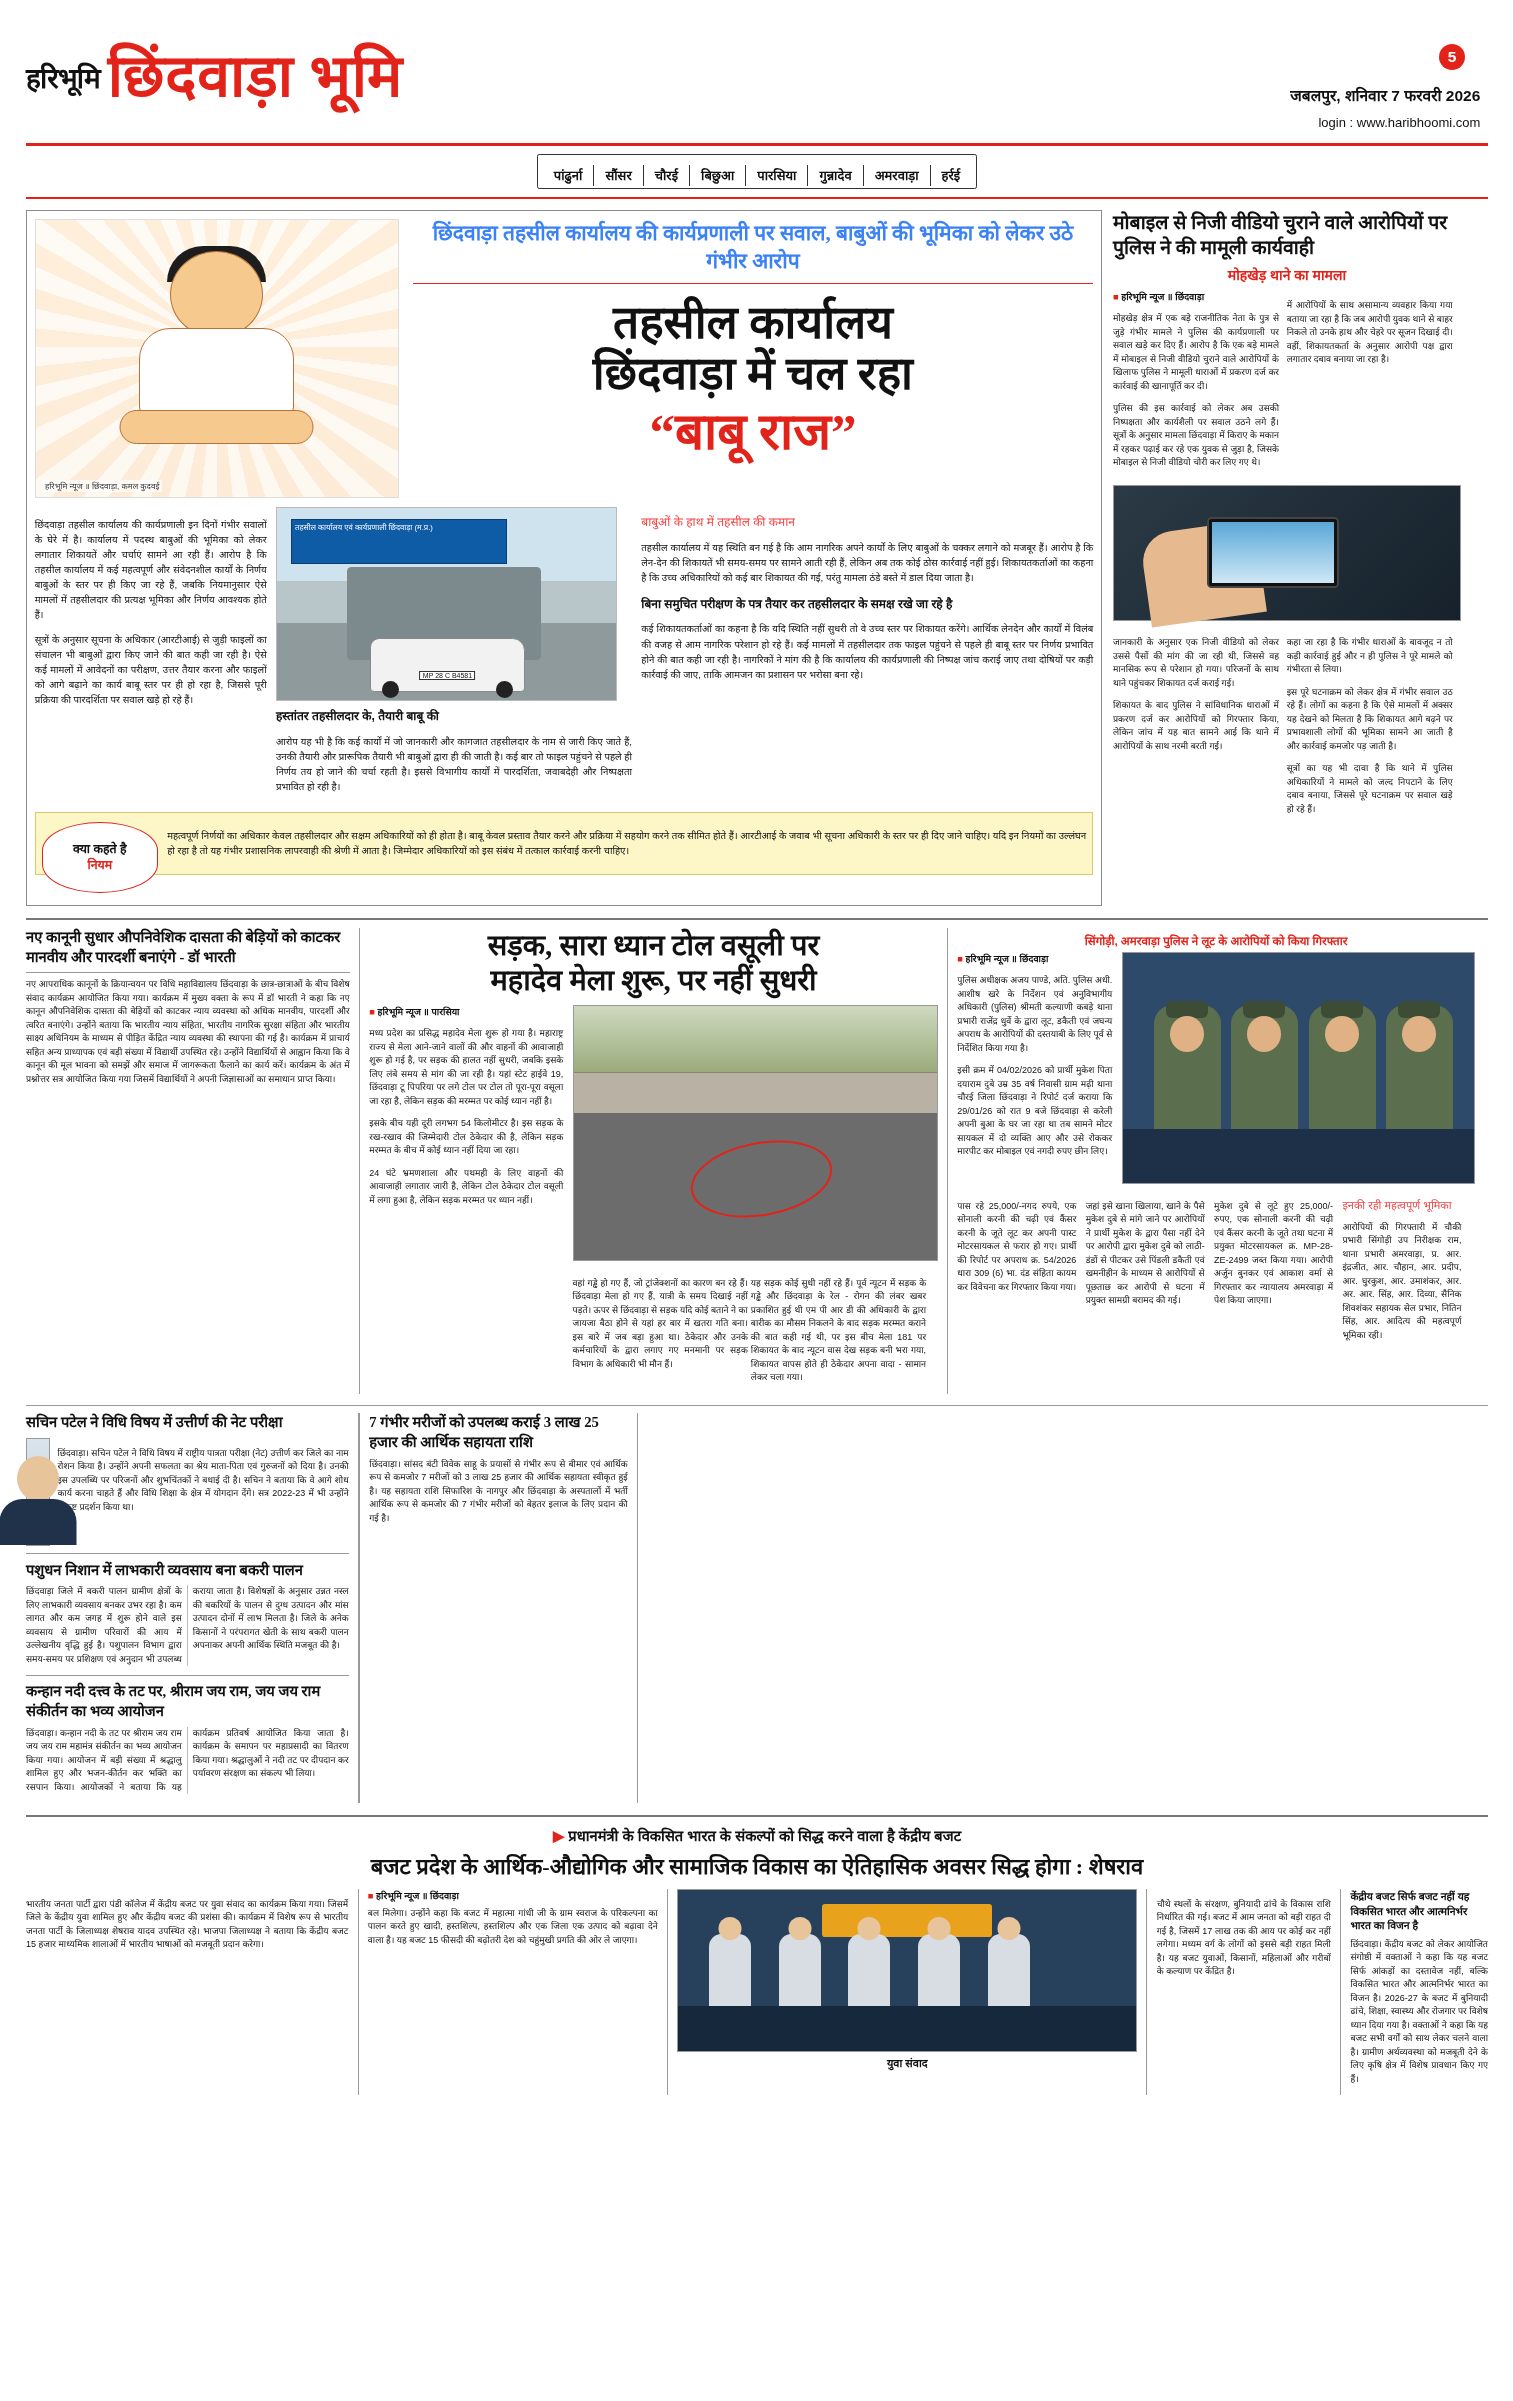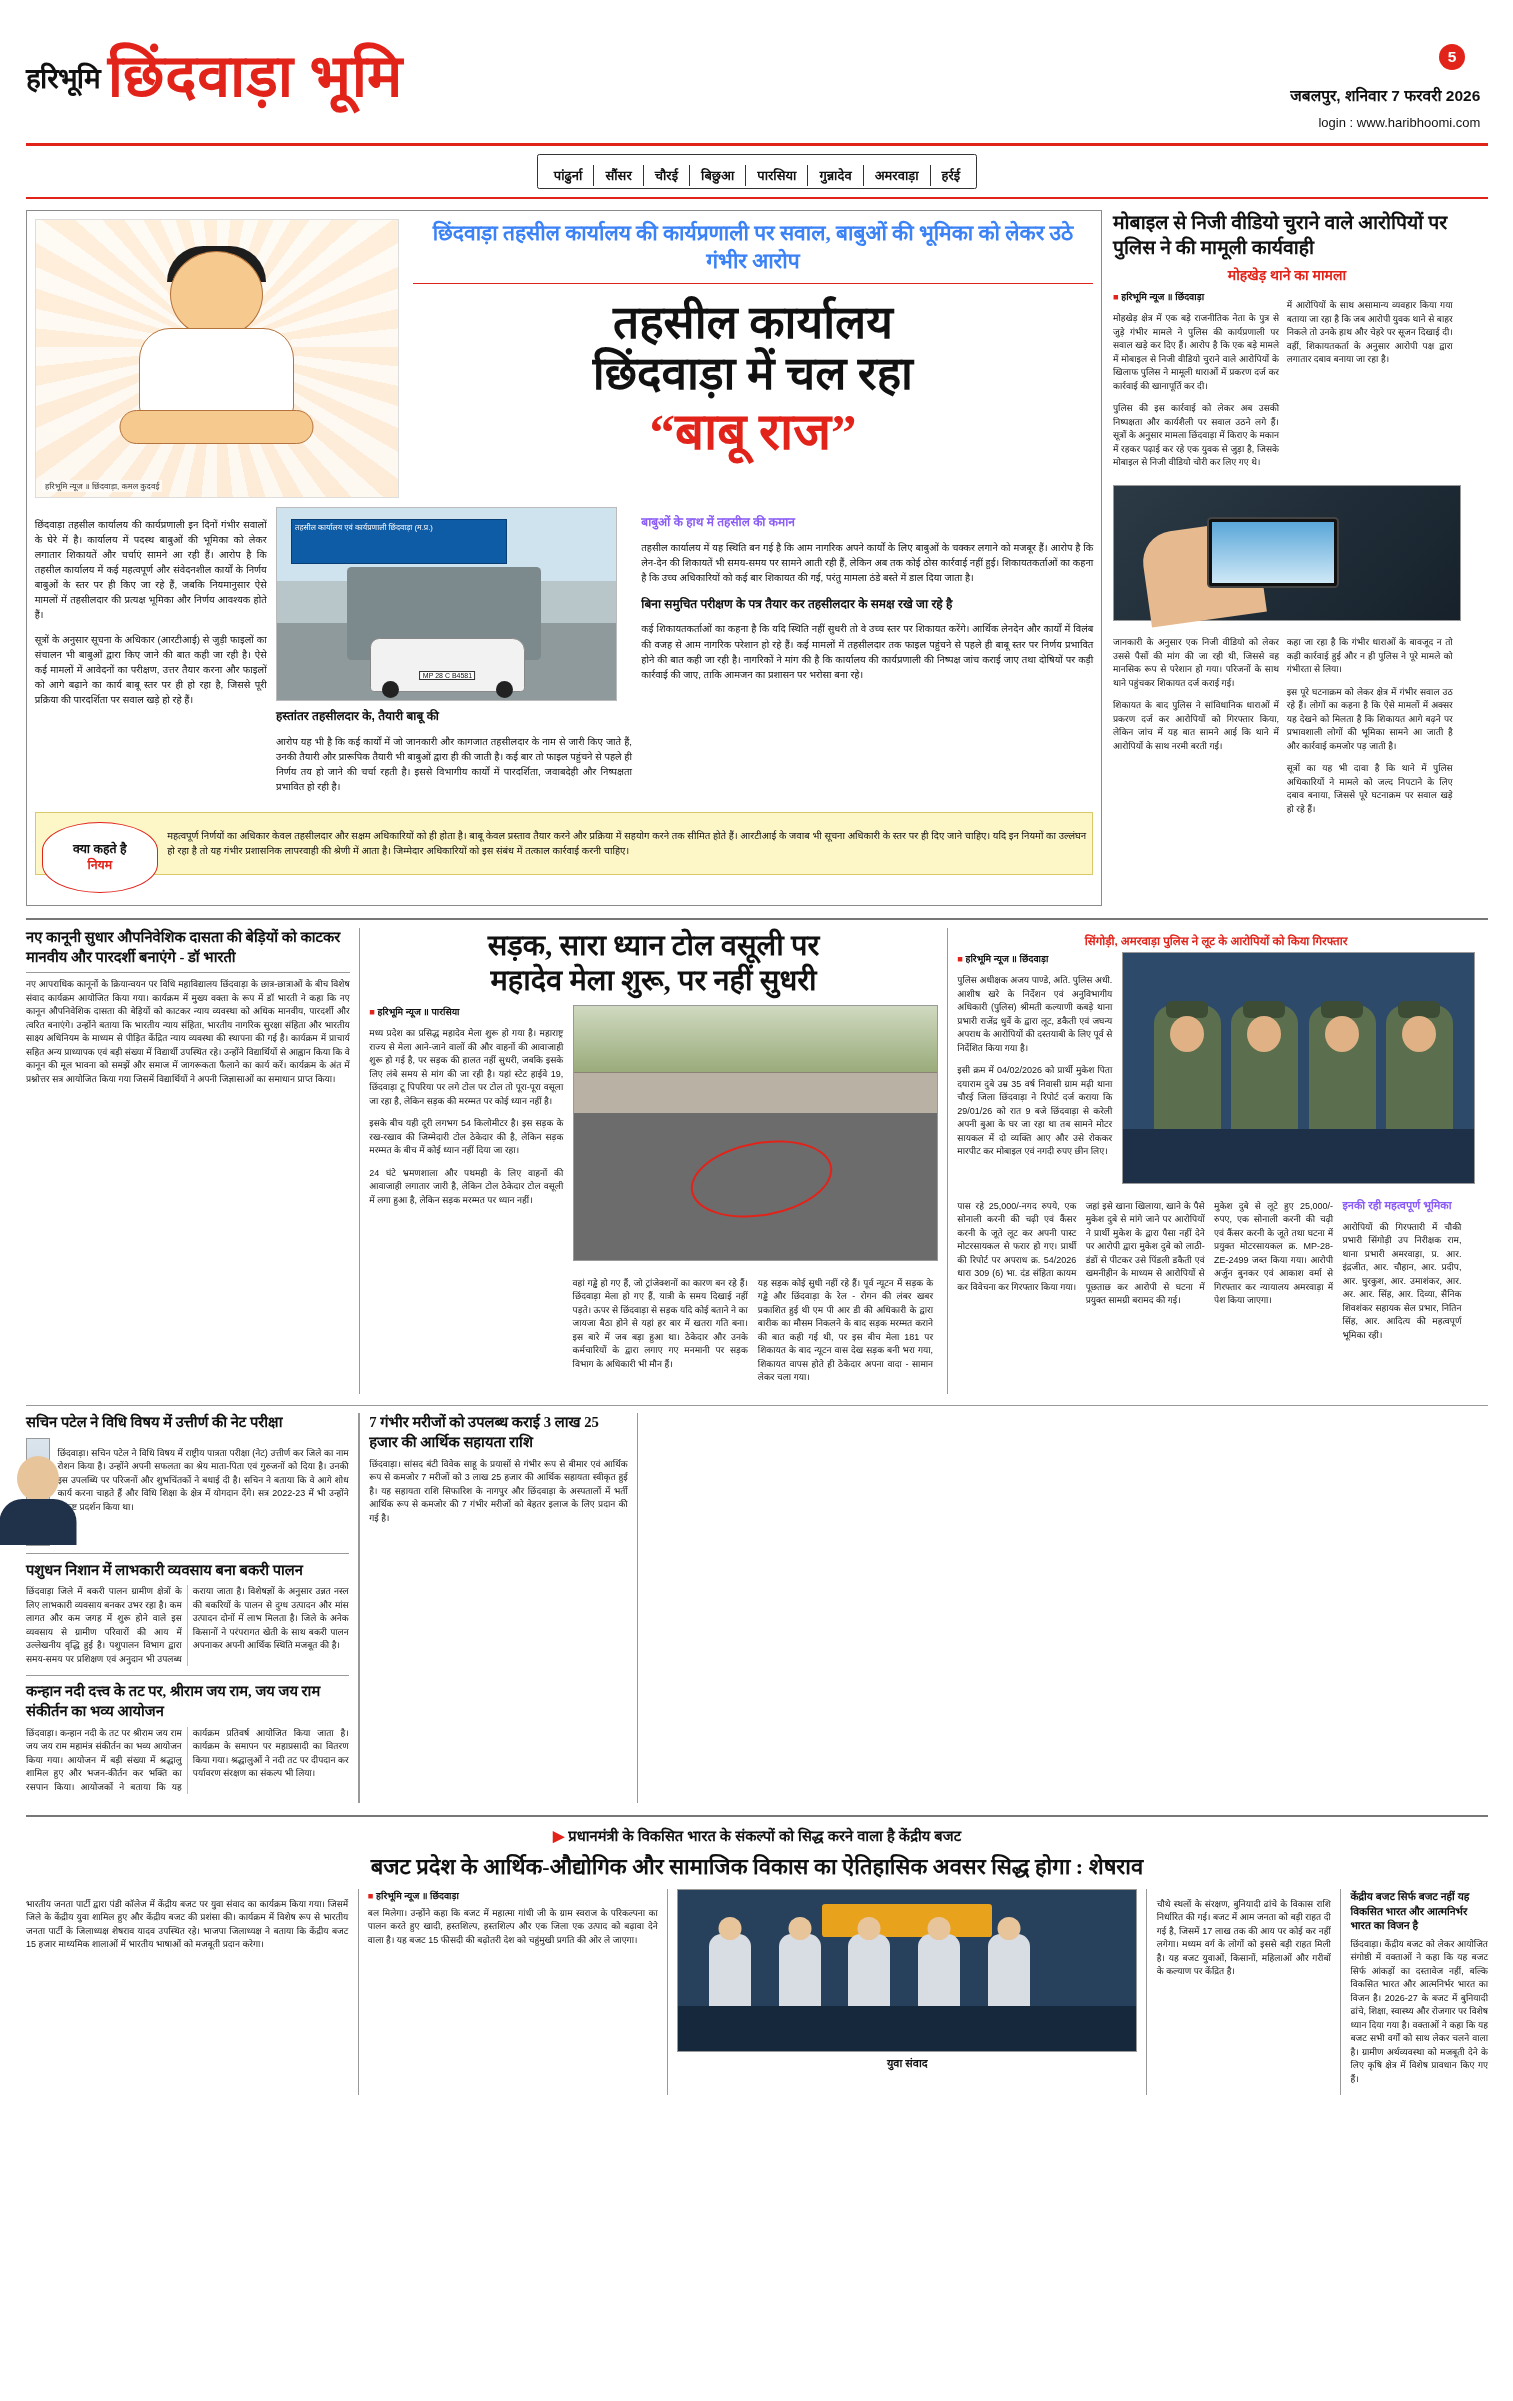--- a/index.html
+++ b/index.html
@@ -101,21 +101,21 @@
     width:341px; height:194px; border:0.8px solid #bbb; position:relative; overflow:hidden;
     background:linear-gradient(#cfe3ef 0 38%, #b9c6c9 38% 60%, #8e9a9c 60% 100%);
   }
   .office-photo .board { position:absolute; left:14px; top:11px; width:216px; height:45px; background:#0e5ba6; border:1.5px solid #083e74; color:#fff; font-size:7.7px; padding:3.1px; line-height:1.25; }
   .office-photo .arch { position:absolute; left:70px; top:59px; width:194px; height:93px; background:#7c8a8d; border-radius:4.6px; }
   .office-photo .car { position:absolute; left:93px; bottom:7.7px; width:155px; height:54px; background:#f2f2f2; border:0.8px solid #888; border-radius:9.3px 12.4px 4.6px 4.6px; }
   .office-photo .car:after { content:""; position:absolute; left:11px; bottom:-6.2px; width:17px; height:17px; border-radius:50%; background:#222; }
   .office-photo .car:before { content:""; position:absolute; right:11px; bottom:-6.2px; width:17px; height:17px; border-radius:50%; background:#222; }
   .plate { position:absolute; left:50%; transform:translateX(-50%); bottom:11px; font-size:7px; background:#fff; border:0.8px solid #333; padding:0 2.3px; }
 
-  .subhead-red { color:#8b5cf6; font-weight:bold; font-size:12px; margin:6.2px 0 3.1px; }
+  .subhead-red { color:#ef4444; font-weight:normal; font-size:12px; margin:6.2px 0 3.1px; }
   .subhead-blk { font-weight:bold; font-size:12px; margin:6.2px 0 3.1px; }
 
   .rules-badge {
     width:116px; height:71px; border:1.5px solid #e2231a; border-radius:50%/40%;
     background:#fff; display:flex; flex-direction:column; align-items:center; justify-content:center;
     font-weight:bold; font-size:12.4px; color:#111; line-height:1.3; text-align:center;
     float:left; margin:3.1px 9.3px 4.6px 0;
   }
   .yellow-box { background:#fdf7c8; border:0.8px solid #d8c96b; padding:6.2px; }
 
@@ -335,21 +335,21 @@
           <p class="tiny">मध्य प्रदेश का प्रसिद्ध महादेव मेला शुरू हो गया है। महाराष्ट्र राज्य से मेला आने-जाने वालों की और वाहनों की आवाजाही शुरू हो गई है, पर सड़क की हालत नहीं सुधरी, जबकि इसके लिए लंबे समय से मांग की जा रही है। यहां स्टेट हाईवे 19, छिंदवाड़ा टू पिपरिया पर लगे टोल पर टोल तो पूरा-पूरा वसूला जा रहा है, लेकिन सड़क की मरम्मत पर कोई ध्यान नहीं है।</p>
           <p class="tiny">इसके बीच यही दूरी लगभग 54 किलोमीटर है। इस सड़क के रख-रखाव की जिम्मेदारी टोल ठेकेदार की है, लेकिन सड़क मरम्मत के बीच में कोई ध्यान नहीं दिया जा रहा।</p>
           <p class="tiny">24 घंटे भ्रमणशाला और पथमही के लिए वाहनों की आवाजाही लगातार जारी है, लेकिन टोल ठेकेदार टोल वसूली में लगा हुआ है, लेकिन सड़क मरम्मत पर ध्यान नहीं।</p>
         </div>
         <div style="flex:1;">
           <div class="road-photo">
             <div class="sky"></div>
             <div class="wall"></div>
             <div class="circle"></div>
           </div>
-          <div style="display:flex; gap:10px; margin-top:6.2px;">
+          <div style="display:flex; gap:3px; margin-top:6.2px;">
             <p class="tiny" style="width:48%;">वहां गड्ढे हो गए हैं, जो ट्रांजेक्शनों का कारण बन रहे हैं। छिंदवाड़ा मेला हो गए हैं, यात्री के समय दिखाई नहीं पड़ते। ऊपर से छिंदवाड़ा से सड़क यदि कोई बताने ने का जायजा बैठा होने से यहां हर बार में खतरा गति बना। इस बारे में जब बड़ा हुआ था। ठेकेदार और उनके कर्मचारियों के द्वारा लगाए गए मनमानी पर सड़क विभाग के अधिकारी भी मौन हैं।</p>
             <p class="tiny" style="width:48%;">यह सड़क कोई सुधी नहीं रहे हैं। पूर्व न्यूटन में सड़क के गड्ढे और छिंदवाड़ा के रेल - रोगन की लंबर खबर प्रकाशित हुई थी एम पी आर डी की अधिकारी के द्वारा बारीक का मौसम निकलने के बाद सड़क मरम्मत कराने की बात कही गई थी, पर इस बीच मेला 181 पर शिकायत के बाद न्यूटन वास देख सड़क बनी भरा गया, शिकायत वापस होते ही ठेकेदार अपना वादा - सामान लेकर चला गया।</p>
           </div>
         </div>
       </div>
     </div>
 
     <div class="b2-c3">
       <div class="redband">सिंगोड़ी, अमरवाड़ा पुलिस ने लूट के आरोपियों को किया गिरफ्तार</div>
       <div style="display:flex; gap:9.3px;">

